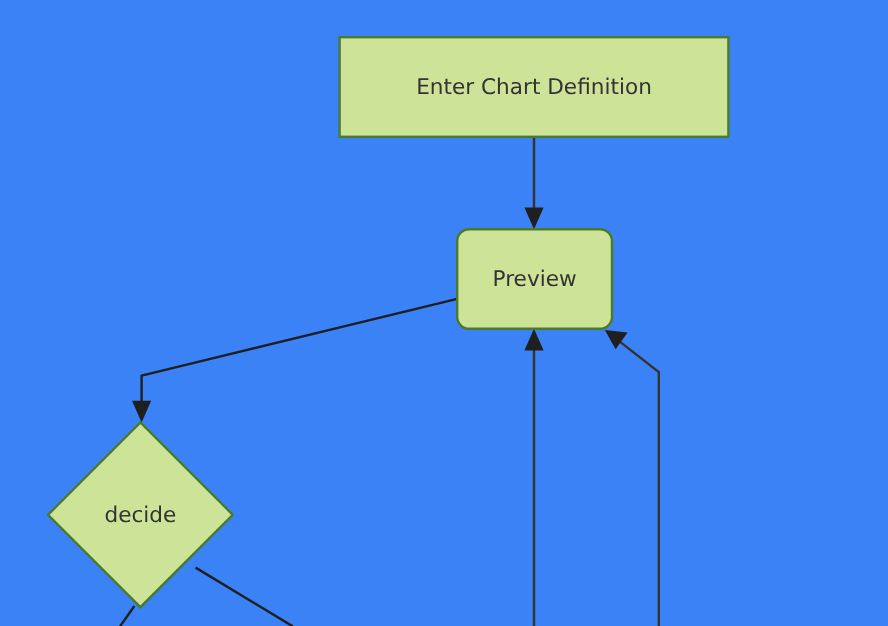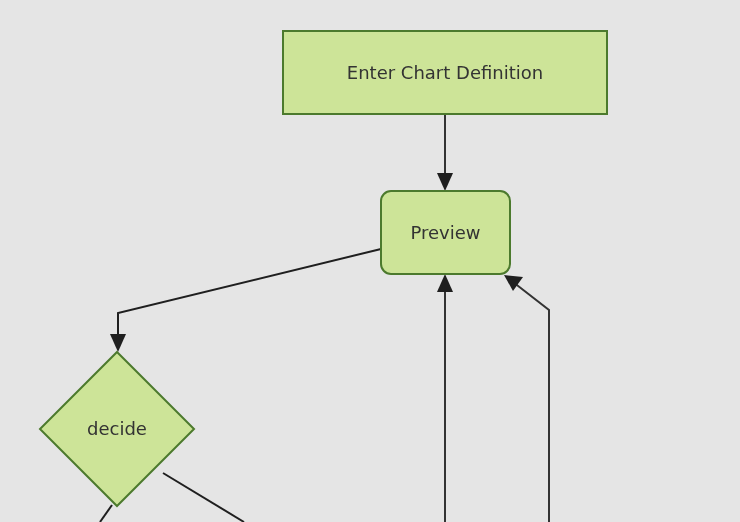--- a/index.html
+++ b/index.html
@@ -10,21 +10,21 @@
   body {
     width: 740px;
     height: 522px;
     overflow: hidden;
     font-family: "DejaVu Sans", "Liberation Sans", sans-serif;
   }
   #flowchart-root {
     position: relative;
     width: 740px;
     height: 522px;
-    background: #e5e5e5;
+    background: #3b82f6;
   }
   #flow-svg {
     position: absolute;
     top: 0;
     left: 0;
     width: 740px;
     height: 522px;
     display: block;
   }
   .node-shape {

